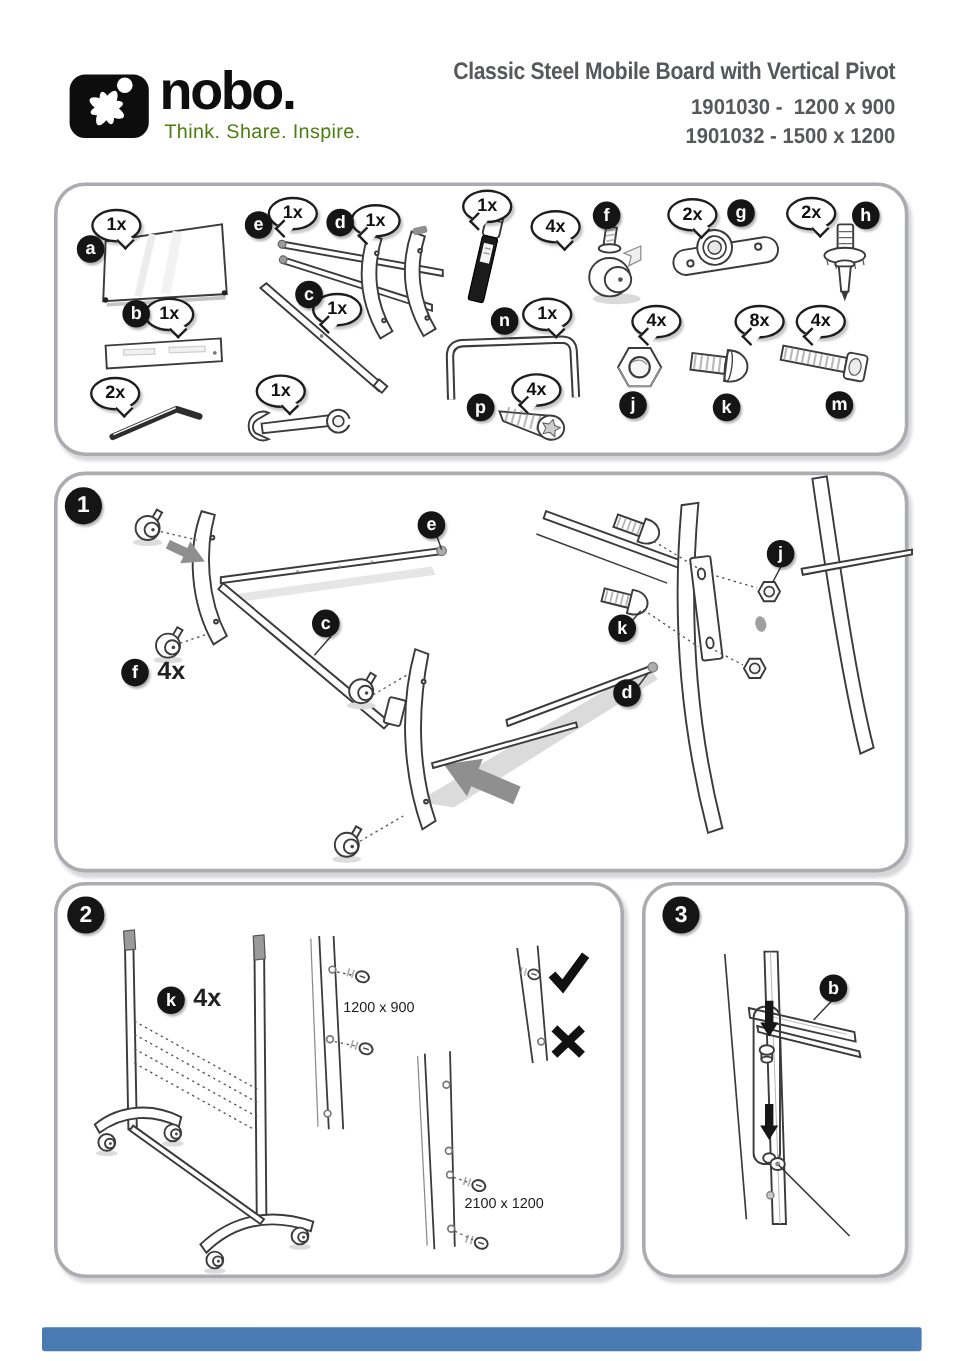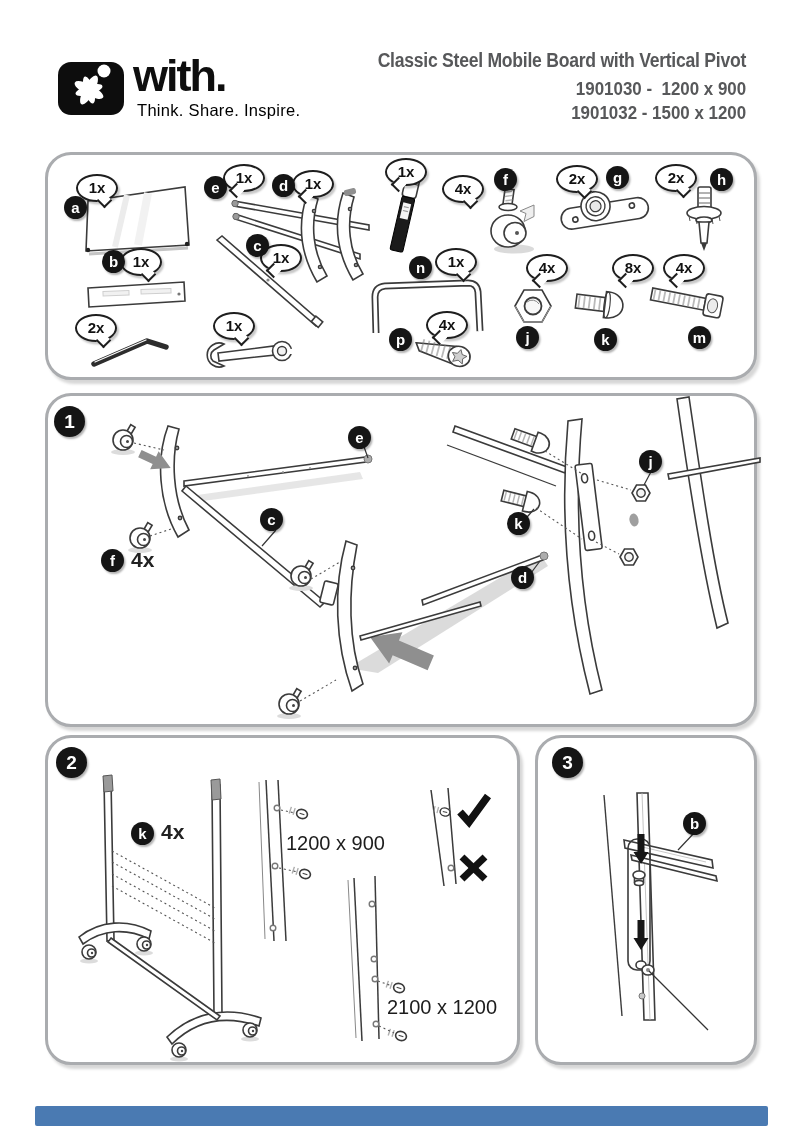--- a/index.html
+++ b/index.html
@@ -17,24 +17,24 @@
   .badge.step{width:31px;height:31px;line-height:31px;font-size:19px;}
   .bubble{position:absolute;width:42px;height:28px;box-sizing:border-box;background:#fff;
           border:2.2px solid #1e1e1e;border-radius:50%;text-align:center;line-height:23px;
           font-weight:bold;font-size:15px;color:#111;
           box-shadow:2px 2.5px 2px rgba(0,0,0,.22);z-index:5;}
   .bubble::after{content:'';position:absolute;width:9px;height:9px;background:#fff;
           bottom:-5.5px;transform:rotate(45deg);}
   .bubble.tail-br::after{right:6px;border-right:2.2px solid #1e1e1e;border-bottom:2.2px solid #1e1e1e;}
   .bubble.tail-bl::after{left:6px;border-left:2.2px solid #1e1e1e;border-bottom:2.2px solid #1e1e1e;}
   .qty-lg{position:absolute;font-weight:bold;font-size:21px;color:#222;z-index:6;}
-  .size-label{position:absolute;font-size:20px;color:#1c1c1c;z-index:6;white-space:pre;}
+  .size-label{position:absolute;font-size:12px;color:#1c1c1c;z-index:6;white-space:pre;}
   .brand-word{position:absolute;left:133px;top:50px;font-size:45px;font-weight:800;
           color:#0e0e0e;letter-spacing:-2px;}
-  .tagline{position:absolute;left:137px;top:101px;font-size:16.5px;color:#000000;letter-spacing:.3px;}
+  .tagline{position:absolute;left:137px;top:101px;font-size:16.5px;color:#4d7c0f;letter-spacing:.3px;}
   .doc-title{position:absolute;right:56px;top:49px;width:500px;text-align:right;
           font-size:20px;font-weight:bold;color:#57585a;letter-spacing:-.3px;
           transform:scaleX(.88);transform-origin:100% 0;white-space:pre;}
   .model-line{position:absolute;right:56px;text-align:right;font-size:18px;font-weight:bold;
           color:#57585a;transform:scaleX(.94);transform-origin:100% 0;white-space:pre;}
   .footer-bar{position:absolute;left:35px;top:1106px;width:733px;height:20px;
           background:#4a7ab2;border-radius:2px;}
 </style>
 </head>
 <body>
@@ -43,21 +43,21 @@
   <svg style="position:absolute;left:57px;top:58px;" width="70" height="60" viewBox="0 0 70 60">
     <rect x="1" y="4" width="66" height="53" rx="13" fill="#0d0d0d"></rect>
     <g fill="#fff">
       <ellipse cx="32" cy="32" rx="16" ry="5.5" transform="rotate(28 32 32)"></ellipse>
       <ellipse cx="32" cy="32" rx="16" ry="5.5" transform="rotate(118 32 32)"></ellipse>
       <ellipse cx="32" cy="32" rx="14" ry="4.6" transform="rotate(73 32 32)"></ellipse>
       <ellipse cx="32" cy="32" rx="14" ry="4.6" transform="rotate(163 32 32)"></ellipse>
       <circle cx="47" cy="13" r="6.5"></circle>
     </g>
   </svg>
-  <div class="brand-word">with.</div>
+  <div class="brand-word">nobo.</div>
   <div class="tagline">Think. Share. Inspire.</div>
   <div class="doc-title">Classic Steel Mobile Board with Vertical Pivot</div>
   <div class="model-line" style="top:79px;">1901030 -  1200 x 900</div>
   <div class="model-line" style="top:103px;">1901032 - 1500 x 1200</div>
 </div>
 
 <div class="panel" style="left:45px;top:152px;width:712px;height:228px;">
 <svg class="art" width="712" height="228" viewBox="0 0 712 228">
 
   <g>

